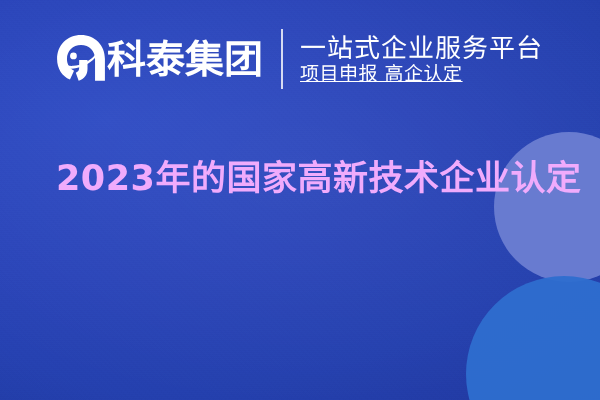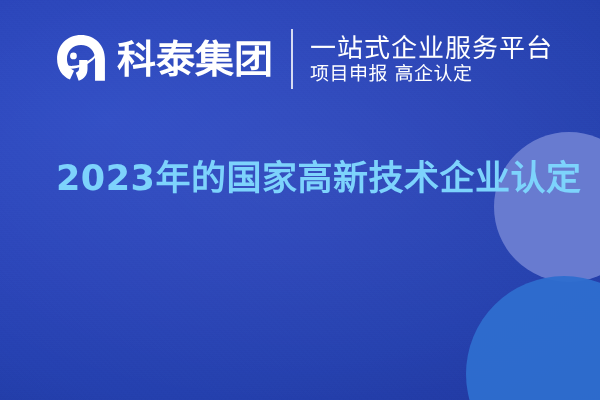--- a/index.html
+++ b/index.html
@@ -82,21 +82,20 @@
     align-items: center;
     flex: 0 0 auto;
   }
   .logo-mark {
     width: 52px;
     height: 52px;
     flex: 0 0 auto;
     display: block;
   }
   .brand-name {
-    margin-left: 10px;
     font-size: 39px;
     line-height: 1;
     font-weight: bold;
     color: #ffffff;
     letter-spacing: 0px;
     white-space: nowrap;
     font-family: "DejaVu Sans", "Liberation Sans", sans-serif;
   }
 
   .divider {
@@ -124,34 +123,35 @@
     font-family: "DejaVu Sans", "Liberation Sans", sans-serif;
   }
   .tagline-secondary {
     font-size: 19px;
     line-height: 1.12;
     color: #ffffff;
     font-weight: normal;
     letter-spacing: 0.5px;
     white-space: nowrap;
     font-family: "DejaVu Serif", "Liberation Serif", serif;
+    text-decoration: underline;
   }
 
   
   .headline {
     position: absolute;
     left: 56px;
     top: 152px;
     right: 36px;
   }
   .headline-line {
     font-size: 35px;
     line-height: 1.50;
     font-weight: bold;
-    color: #7dd3fc;
+    color: #f0abfc;
     letter-spacing: 0.5px;
     white-space: nowrap;
     font-family: "DejaVu Sans", "Liberation Sans", sans-serif;
   }
 </style>
 </head>
 <body>
 
 <div id="banner">
 

